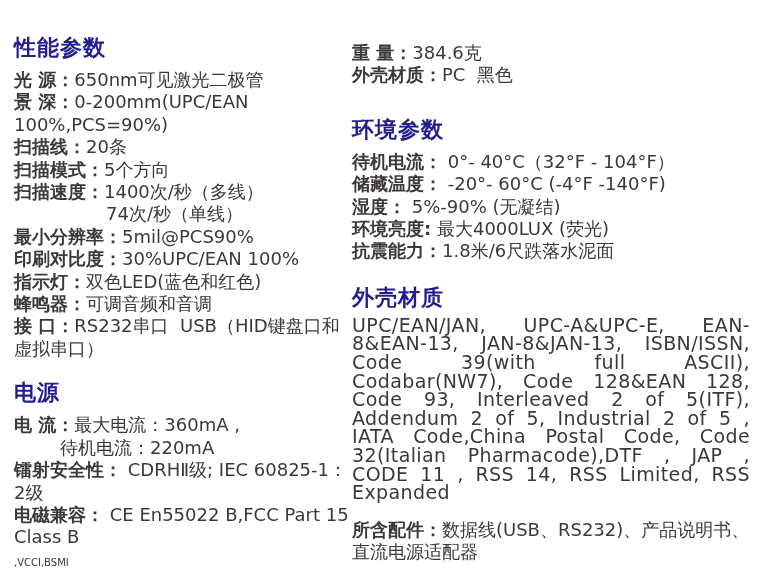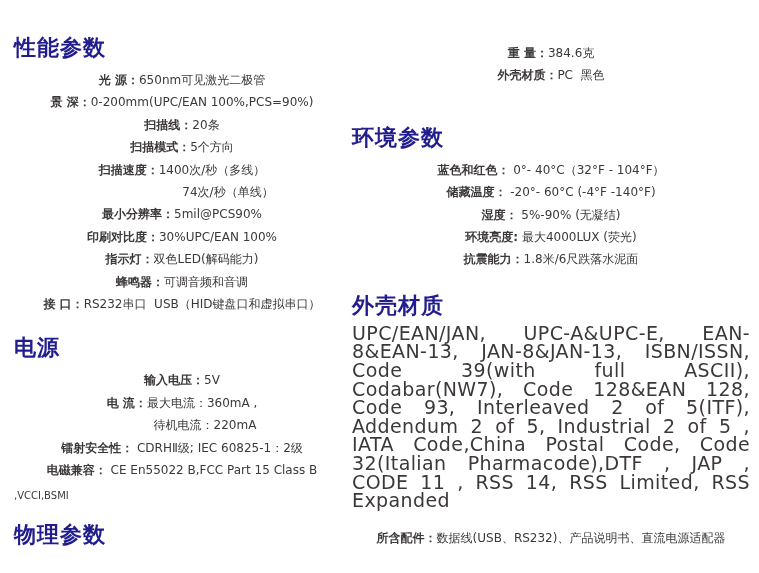--- a/index.html
+++ b/index.html
@@ -25,33 +25,32 @@
   .section-title {
     margin: 0;
     font-size: 22px;
     line-height: 28px;
     font-weight: bold;
     color: var(--heading);
     letter-spacing: 1px;
   }
   .rows { margin-top: 7px; }
   .row {
-    font-size: 12px;
+    font-size: 18px;
     line-height: 22.4px;
-    text-align: center;
   }
   .lbl { font-weight: bold; }
   .val { white-space: pre-wrap; }
   .cont-a { padding-left: 92px; }   
   .cont-b { padding-left: 46px; }   
   .overflow-line { margin-top: 3px; font-size: 10px; line-height: 22.4px; }
 
   .sec-power    { margin-top: 19px; }
   .sec-physical { margin-top: 14px; }
-  .sec-env      { margin-top: 37px; }
+  .sec-env      { margin-top: 29px; }
   .sec-decode   { margin-top: 21px; }
 
   .decode-text {
     margin-top: 4px;
     font-size: 19px;
     line-height: 18.6px;
     text-align: justify;
     letter-spacing: 0.4px;
   }
   .accessories { margin-top: 17px; }
@@ -68,49 +67,48 @@
     <h1 class="section-title">性能参数</h1>
     <div class="rows">
       <div class="row"><span class="lbl">光 源：</span><span class="val">650nm可见激光二极管</span></div>
       <div class="row"><span class="lbl">景 深：</span><span class="val">0-200mm(UPC/EAN 100%,PCS=90%)</span></div>
       <div class="row"><span class="lbl">扫描线：</span><span class="val">20条</span></div>
       <div class="row"><span class="lbl">扫描模式：</span><span class="val">5个方向</span></div>
       <div class="row"><span class="lbl">扫描速度：</span><span class="val">1400次/秒（多线）</span></div>
       <div class="row cont-a"><span class="val">74次/秒（单线）</span></div>
       <div class="row"><span class="lbl">最小分辨率：</span><span class="val">5mil@PCS90%</span></div>
       <div class="row"><span class="lbl">印刷对比度：</span><span class="val">30%UPC/EAN 100%</span></div>
-      <div class="row"><span class="lbl">指示灯：</span><span class="val">双色LED(解码能力)</span></div>
+      <div class="row"><span class="lbl">指示灯：</span><span class="val">双色LED(蓝色和红色)</span></div>
       <div class="row"><span class="lbl">蜂鸣器：</span><span class="val">可调音频和音调</span></div>
       <div class="row"><span class="lbl">接 口：</span><span class="val">RS232串口  USB（HID键盘口和虚拟串口）</span></div>
     </div>
 
     <h1 class="section-title sec-power">电源</h1>
     <div class="rows">
-      <div class="row"><span class="lbl">输入电压：</span><span class="val">5V</span></div>
       <div class="row"><span class="lbl">电 流：</span><span class="val">最大电流：360mA ,</span></div>
       <div class="row cont-b"><span class="val">待机电流：220mA</span></div>
       <div class="row"><span class="lbl">镭射安全性：</span><span class="val"> CDRHⅡ级; IEC 60825-1：2级</span></div>
       <div class="row"><span class="lbl">电磁兼容：</span><span class="val"> CE En55022 B,FCC Part 15 Class B</span></div>
       <div class="overflow-line">,VCCI,BSMI</div>
     </div>
 
     <h1 class="section-title sec-physical">物理参数</h1>
 
   </div>
 
   <div class="col col-right">
 
     <div class="rows" style="margin-top:0">
       <div class="row"><span class="lbl">重 量：</span><span class="val">384.6克</span></div>
       <div class="row"><span class="lbl">外壳材质：</span><span class="val">PC  黑色</span></div>
     </div>
 
     <h1 class="section-title sec-env">环境参数</h1>
     <div class="rows">
-      <div class="row"><span class="lbl">蓝色和红色：</span><span class="val"> 0°- 40°C（32°F - 104°F）</span></div>
+      <div class="row"><span class="lbl">待机电流：</span><span class="val"> 0°- 40°C（32°F - 104°F）</span></div>
       <div class="row"><span class="lbl">储藏温度：</span><span class="val"> -20°- 60°C (-4°F -140°F)</span></div>
       <div class="row"><span class="lbl">湿度：</span><span class="val"> 5%-90% (无凝结)</span></div>
       <div class="row"><span class="lbl">环境亮度:</span><span class="val"> 最大4000LUX (荧光)</span></div>
       <div class="row"><span class="lbl">抗震能力：</span><span class="val">1.8米/6尺跌落水泥面</span></div>
     </div>
 
     <h1 class="section-title sec-decode">外壳材质</h1>
     <div class="decode-text">UPC/EAN/JAN, UPC-A&amp;UPC-E, EAN-8&amp;EAN-13, JAN-8&amp;JAN-13, ISBN/ISSN, Code 39(with full ASCII), Codabar(NW7), Code 128&amp;EAN 128, Code 93, Interleaved 2 of 5(ITF), Addendum 2 of 5, Industrial 2 of 5 , IATA Code,China Postal Code, Code 32(Italian Pharmacode),DTF , JAP ,  CODE 11 ,  RSS 14, RSS Limited, RSS Expanded</div>
 
     <div class="accessories">

